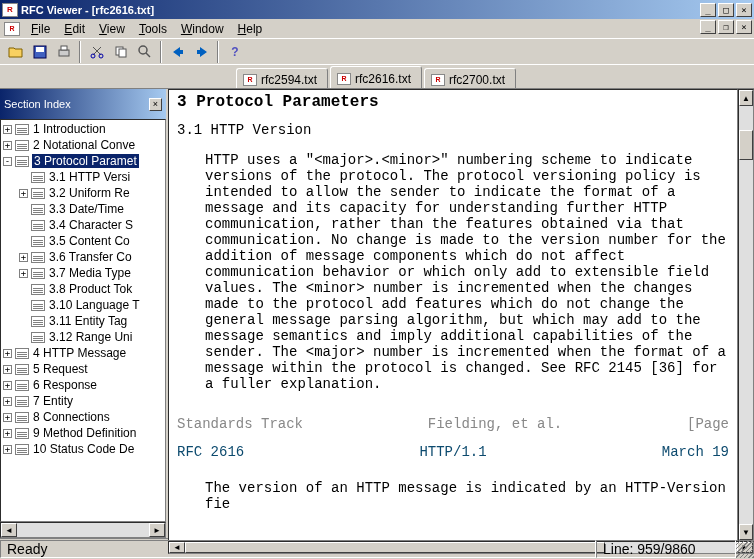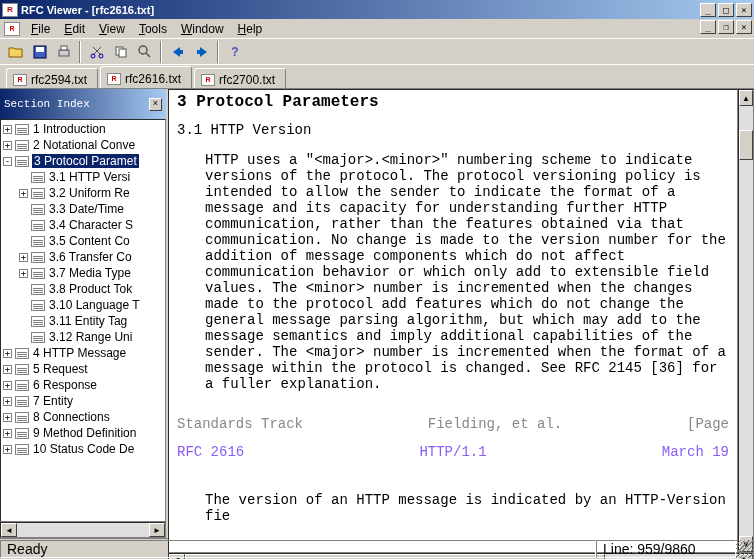--- a/index.html
+++ b/index.html
@@ -21,29 +21,29 @@
 .menubar .mdi-btns { position:absolute; right:2px; top:1px; display:flex; gap:2px; }
 
 
 .toolbar { height: 26px; background: #d4d0c8; border-top: 1px solid #fff; display: flex; align-items: center; padding: 0 4px; gap: 2px; }
 .tool-group { display: flex; gap: 1px; }
 .tool-btn { width: 23px; height: 22px; border: 1px solid #d4d0c8; display:flex; align-items:center; justify-content:center; font-size: 12px; }
 .tool-btn svg { width:16px; height:16px; }
 .tool-sep { width: 4px; height: 22px; border-left: 1px solid #808080; border-right: 1px solid #fff; margin: 0 2px; width:2px; }
 
 
-.doc-tabs { height: 24px; background: #d4d0c8; display: flex; align-items: flex-end; padding: 0 6px; border-top:1px solid #fff; }
+.doc-tabs { height: 24px; background: #d4d0c8; display: flex; align-items: flex-end; padding: 0 6px; border-top:1px solid #fff;justify-content:center; }
 .doc-tab { height: 20px; padding: 2px 10px 0 6px; background: #d4d0c8; border: 1px solid #808080; border-bottom: none; border-radius: 3px 3px 0 0; margin-right: 2px; display:flex; align-items:center; gap:4px; font-size: 12px; border-top-color:#fff; border-left-color:#fff; }
 .doc-tab.active { height: 22px; background: #d4d0c8; }
 .doc-tab .file-ico { width:14px; height:12px; background:#fff; border:1px solid #888; font-size:7px; color:#c00; display:flex; align-items:center; justify-content:center; font-weight:bold; }
 
 
 .split { display:flex; height: 450px; border-top: 1px solid #808080; }
 .sidebar { width: 168px; background: #d4d0c8; display:flex; flex-direction:column; border-right: 2px solid #d4d0c8; }
-.sidebar-title { height: 17px; background: linear-gradient(to right, #0a246a, #a6caf0); color:#fff; font-size:11px; padding: 15px 4px; display:flex; align-items:center; justify-content:space-between;font-family:Liberation Mono, monospace; }
+.sidebar-title { height: 17px; background: linear-gradient(to right, #0a246a, #a6caf0); color:#fff; font-size:11px; padding: 15px 4px; display:flex; align-items:center; justify-content:space-between; }
 .sidebar-title .close-x { width:13px; height:13px; font-size:9px; display:flex; align-items:center; justify-content:center; background:#d4d0c8; color:#000; border:1px solid; border-color:#fff #404040 #404040 #fff; }
 .tree { flex:1; background: #fff; border: 1px inset #808080; overflow: hidden; font-size: 12px; padding-top:1px; }
 .tree-row { height: 16px; display:flex; align-items:center; white-space: nowrap; padding-left: 2px; }
 .exp { width:9px; height:9px; border:1px solid #808080; margin-right:3px; font-size:9px; line-height:7px; text-align:center; background:#fff; font-family: monospace; }
 .exp-none { width:9px; height:9px; margin-right:3px; }
 .pico { width:14px; height:11px; background:#fff; border:1px solid #808080; margin-right:3px; position:relative; }
 .pico::after { content:""; position:absolute; bottom:1px; left:1px; right:1px; height:1px; background:#808080; box-shadow: 0 -2px 0 #808080, 0 -4px 0 #808080; }
 .tree-row.sel .lbl { background:#0a246a; color:#fff; outline:1px dotted #fff; padding:0 2px; }
 .lbl { padding: 0 1px; }
 .indent1 { padding-left: 18px; }
@@ -51,21 +51,21 @@
 .bottom-scroll .sb-btn { width:16px; height:14px; background:#d4d0c8; border:1px solid; border-color:#fff #404040 #404040 #fff; display:flex; align-items:center; justify-content:center; font-size:8px; }
 .bottom-scroll .sb-track { flex:1; }
 
 
 .content-wrap { flex:1; display:flex; }
 .content { flex:1; background:#fff; border:1px inset #808080; padding: 4px 8px; overflow:hidden; font-family: "Courier New", monospace; font-size: 14px; line-height: 16px; }
 .content h1 { font-family: "Courier New", monospace; font-size:16px; font-weight:bold; margin: 0 0 12px 0; }
 .content h2 { font-family: "Courier New", monospace; font-size:14px; font-weight:normal; margin: 0 0 14px 0; }
 .content .para { margin-left: 28px; margin-bottom: 24px; }
 .content .footer-row { display:flex; justify-content:space-between; color:#888; margin-left:0; margin-bottom:12px; }
-.content .header-row { display:flex; justify-content:space-between; color:#8b5cf6; margin-bottom:32px; }
+.content .header-row { display:flex; justify-content:space-between; color:#0c4a6e; margin-bottom:20px; }
 .content-scroll { width:16px; background:#dfdfdf; border:1px inset #808080; display:flex; flex-direction:column; }
 .content-scroll .sb-btn { height:16px; background:#d4d0c8; border:1px solid; border-color:#fff #404040 #404040 #fff; display:flex; align-items:center; justify-content:center; font-size:8px; }
 .content-scroll .sb-thumb { height:30px; background:#d4d0c8; border:1px solid; border-color:#fff #404040 #404040 #fff; margin-top: 24px; }
 .content-scroll .sb-track { flex:1; }
 .content-hscroll { height:16px; background:#dfdfdf; border:1px inset #808080; display:flex; }
 .content-hscroll .sb-btn { width:16px; background:#d4d0c8; border:1px solid; border-color:#fff #404040 #404040 #fff; display:flex; align-items:center; justify-content:center; font-size:8px; }
 .content-hscroll .sb-thumb { width:420px; background:#d4d0c8; border:1px solid; border-color:#fff #404040 #404040 #fff; }
 .content-hscroll .sb-track { flex:1; }
 
 

